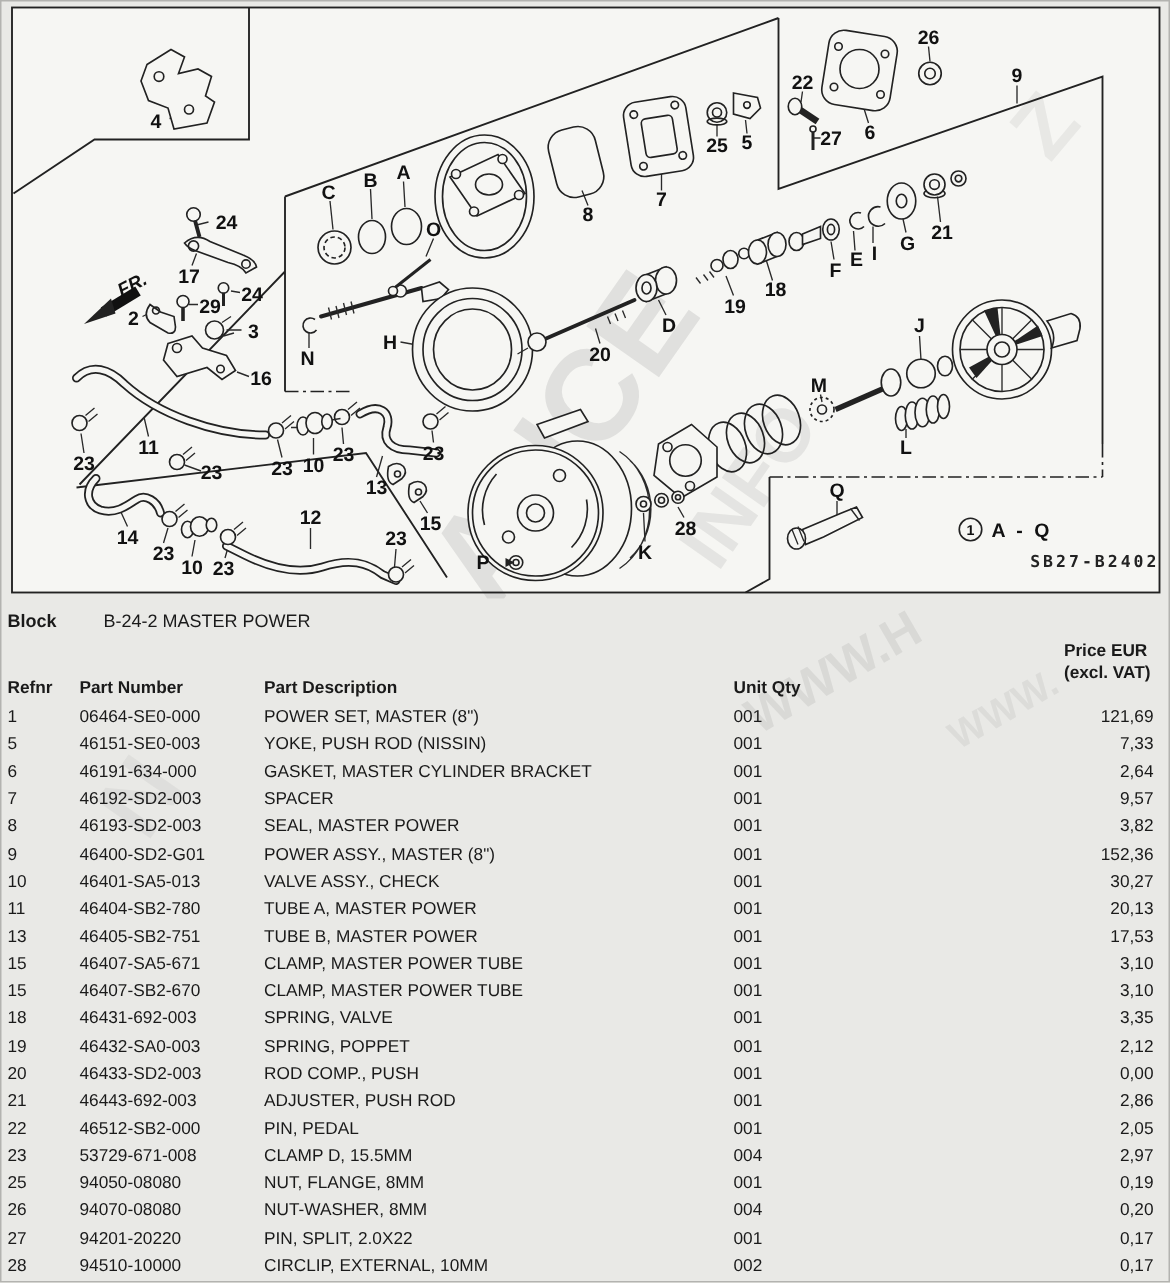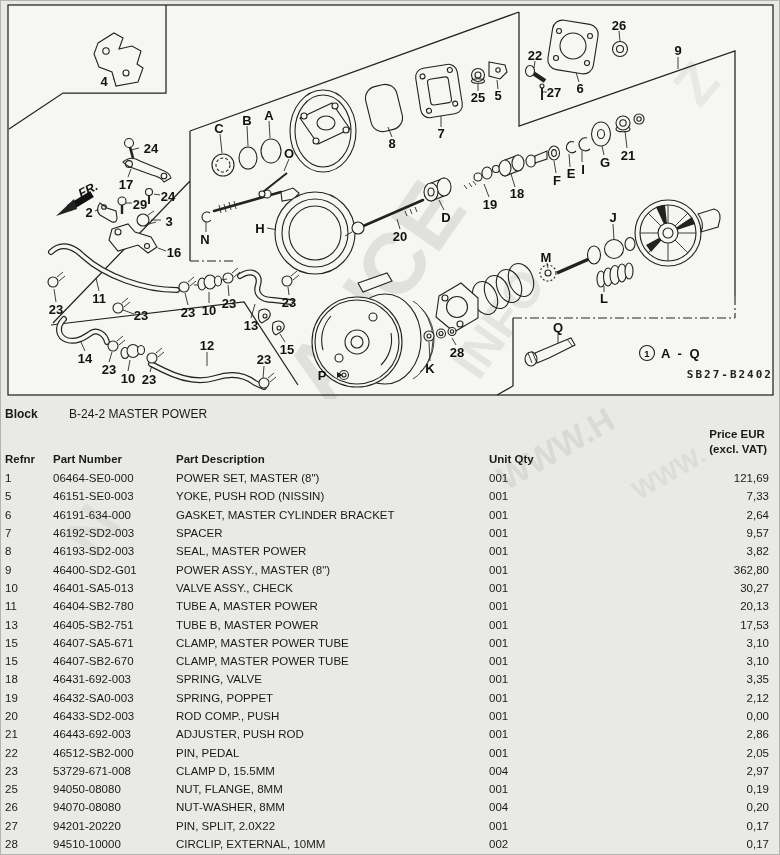--- a/index.html
+++ b/index.html
@@ -486,21 +486,21 @@
           <td class="c1">46193-SD2-003</td>
           <td class="c2">SEAL, MASTER POWER</td>
           <td class="c3">001</td>
           <td class="c4">3,82</td>
         </tr>
         <tr>
           <td class="c0">9</td>
           <td class="c1">46400-SD2-G01</td>
           <td class="c2">POWER ASSY., MASTER (8")</td>
           <td class="c3">001</td>
-          <td class="c4">362,80</td>
+          <td class="c4">152,36</td>
         </tr>
         <tr>
           <td class="c0">10</td>
           <td class="c1">46401-SA5-013</td>
           <td class="c2">VALVE ASSY., CHECK</td>
           <td class="c3">001</td>
           <td class="c4">30,27</td>
         </tr>
         <tr>
           <td class="c0">11</td>

